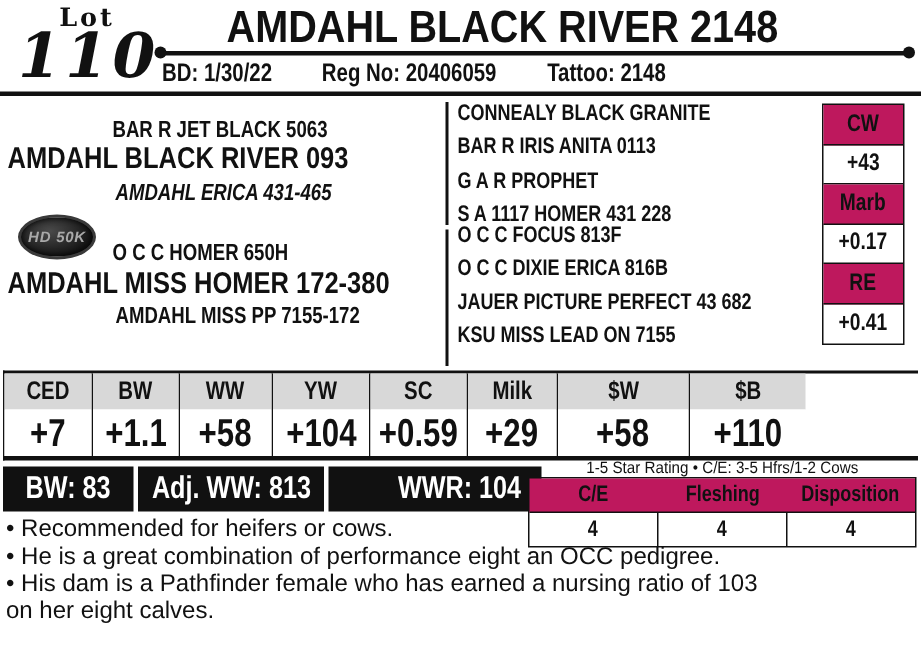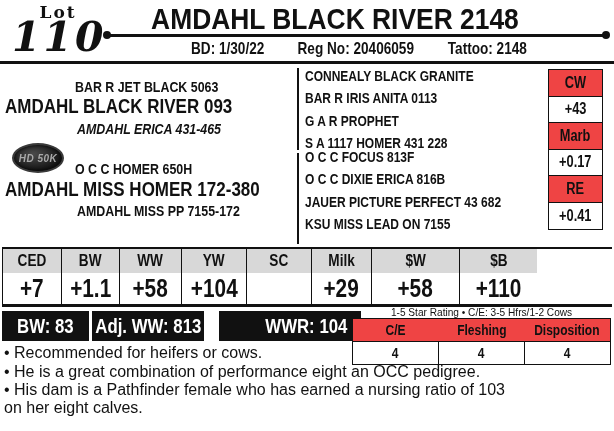--- a/index.html
+++ b/index.html
@@ -9,40 +9,40 @@
   .cond  { display:inline-block; transform:scaleX(0.8);  transform-origin:0 50%;   white-space:nowrap; font-weight:bold; }
   .condc { display:inline-block; transform:scaleX(0.8);  transform-origin:50% 50%; white-space:nowrap; font-weight:bold; }
 
   
   .lot-box { position:absolute; left:12px; top:2px; width:92px; text-align:center; font-family:"DejaVu Serif", serif; }
   .lot-label  { font-size:17px; font-weight:bold; letter-spacing:2px; }
   .lot-number { font-size:41px; font-weight:bold; letter-spacing:3px; line-height:30px;font-style:italic; }
   .title { position:absolute; left:100px; top:2px; width:470px; text-align:center; font-size:30px; }
   .hrule { position:absolute; left:107px; top:34px; width:500px; height:3px; background:#111; }
   .dot { position:absolute; top:31px; width:8px; height:8px; border-radius:50%; background:#111; }
-  .meta-row { position:absolute; left:108px; top:39px; width:502px; display:flex; justify-content:center; font-size:17px; }
+  .meta-row { position:absolute; left:108px; top:39px; width:502px; display:flex; justify-content:flex-start; font-size:17px; }
 
   
   .ped-top-border { position:absolute; left:0; top:61px; width:614px; height:3px; background:#111; }
   .ped-name { position:absolute; font-size:15.5px; }
   .ped-parent { position:absolute; font-size:20px; }
   .ped-parent .cond { transform:scaleX(0.85); }
   .badge { position:absolute; left:12px; top:143px; width:52px; height:30px; border-radius:50%;
            background:radial-gradient(ellipse at 40% 35%, #4a4a4a, #151515 70%);
            border:2px solid #3a3a3a; display:flex; align-items:center; justify-content:center;
            color:#a9a9a9; font-size:10px; font-weight:bold; font-style:italic; letter-spacing:0.5px;
            box-shadow:inset 0 0 4px #000; }
   .bracket { position:absolute; left:297px; width:2px; background:#111; }
   .gg-group { position:absolute; left:305px; font-size:15px; }
   .gg-group div { height:22.4px; line-height:22.4px; }
   .carcass { position:absolute; left:548px; top:69px; width:55px; border:1.5px solid #111; }
   .carcass .cell { height:26.5px; display:flex; align-items:center; justify-content:center;
                    border-bottom:1.5px solid #111; font-size:16px; }
   .carcass .cell:last-child { border-bottom:none;text-align:right; }
-  .gray { background:#ef4444; }
+  .gray { background:#be185d; }
 
   
   .epd { position:absolute; left:2px; top:247px; width:610px; display:flex;
          border-top:2.5px solid #111; border-bottom:3.5px solid #111; border-left:1.5px solid #111; }
   .epd-col { border-right:1.5px solid #111; }
   .epd-head { height:24px; display:flex; align-items:center; justify-content:center;
               background:#d8d8d8; font-size:17px; }
   .epd-val  { height:31px; display:flex; align-items:center; justify-content:center;
               background:#fff; font-size:26px; }
 
@@ -176,20 +176,23 @@
           <span class="condc">YW</span>
         </div>
       <div class="epd-val">
           <span class="condc">+104</span>
         </div>
     </div>
     <div class="epd-col" style="width:65px;">
       <div class="epd-head">
           <span class="condc">SC</span>
         </div>
+      <div class="epd-val">
+          <span class="condc">+0.59</span>
+        </div>
     </div>
     <div class="epd-col" style="width:60px;">
       <div class="epd-head">
           <span class="condc">Milk</span>
         </div>
       <div class="epd-val">
           <span class="condc">+29</span>
         </div>
     </div>
     <div class="epd-col" style="width:88px;">
@@ -206,21 +209,21 @@
         </div>
       <div class="epd-val">
           <span class="condc">+110</span>
         </div>
     </div>
   </div>
 
   <div class="bar" style="left:2px; width:87px;">
       <span class="condc">BW: 83</span>
     </div>
-  <div class="bar" style="left:92px; width:112px;">
+  <div class="bar" style="left:92px; width:124px;">
       <span class="condc">Adj. WW: 813</span>
     </div>
   <div class="bar" style="left:219px; width:142px;padding-left:32px;">
       <span class="condc">WWR: 104</span>
     </div>
 
   <div class="star-caption">
     <span class="condc" style="transform:scaleX(0.92); font-weight:normal;">1-5 Star Rating • C/E: 3-5 Hfrs/1-2 Cows</span>
   </div>
   <div class="star-table">

